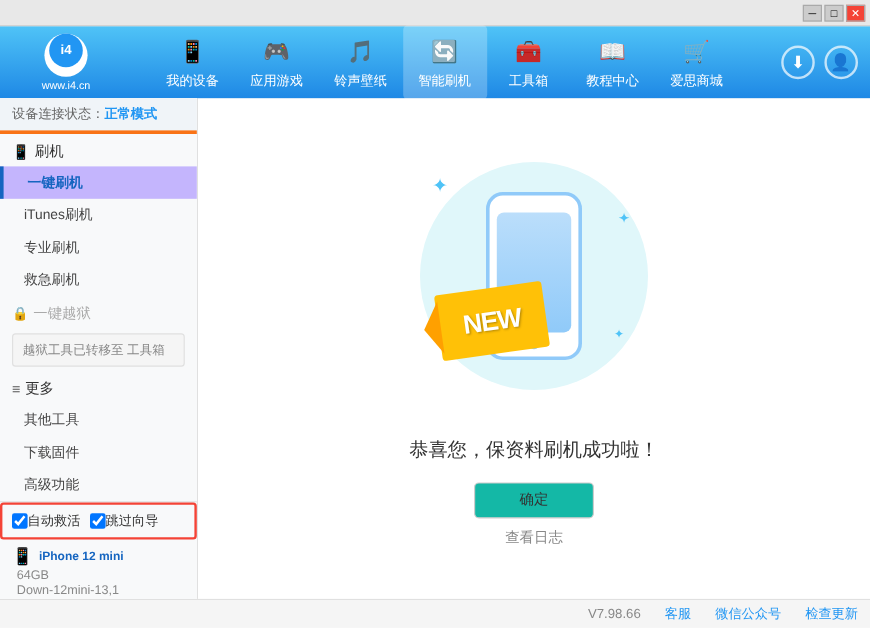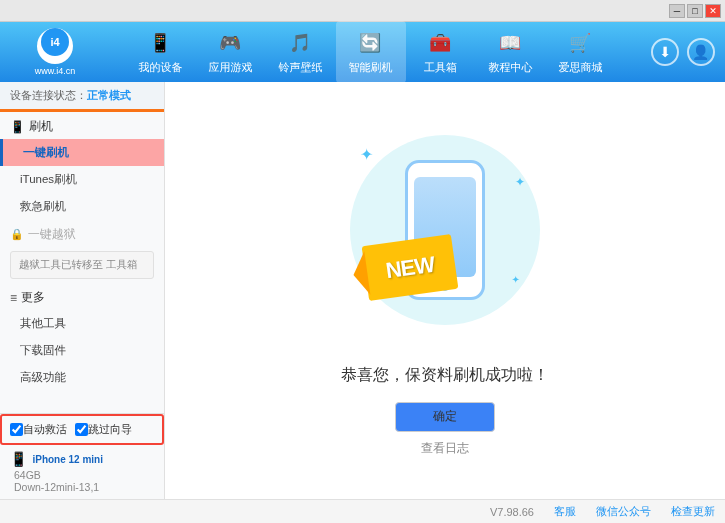--- a/index.html
+++ b/index.html
@@ -130,21 +130,21 @@
     .sidebar-section-icon { margin-right: 4px; color: #555; }
 
     .sidebar-item {
       padding: 6px 16px;
       font-size: 12px;
       color: #444;
       cursor: pointer;
       display: flex; align-items: center;
     }
     .sidebar-item.active {
-      background: #fca5a5;
+      background: #c4b5fd;
       color: #1565C0;
       border-left: 3px solid #1565C0;
       font-weight: bold;
     }
     .sidebar-item.sub { padding-left: 20px; font-size: 11.5px; }
 
     .jailbreak-box {
       margin: 4px 10px;
       padding: 6px 8px;
       background: #f5f5f5;
@@ -242,21 +242,21 @@
 
     .success-text {
       font-size: 16px;
       color: #333;
       margin-bottom: 16px;
       font-weight: 500;
     }
 
     .confirm-btn {
       width: 100px; height: 30px;
-      background: #3b82f6;
+      background: #14b8a6;
       border: 1px solid #ccc;
       border-radius: 4px;
       cursor: pointer;
       font-size: 12px;
       color: #333;
       margin-bottom: 8px;
       display: flex; align-items: center; justify-content: center;
     }
 
     .goto-link {
@@ -382,20 +382,23 @@
 
     <div class="sidebar-section-header">
       <span class="sidebar-section-icon">📱</span>
       <span>刷机</span>
     </div>
     <div class="sidebar-item sub active">
       <span>一键刷机</span>
     </div>
     <div class="sidebar-item sub">
       <span>iTunes刷机</span>
+    </div>
+    <div class="sidebar-item sub">
+      <span>专业刷机</span>
     </div>
     <div class="sidebar-item sub">
       <span>救急刷机</span>
     </div>
 
     <div class="sidebar-section-header">
       <span class="lock-icon">🔒</span>
       <span style="color:#aaa;">一键越狱</span>
     </div>
     <div class="jailbreak-box">

